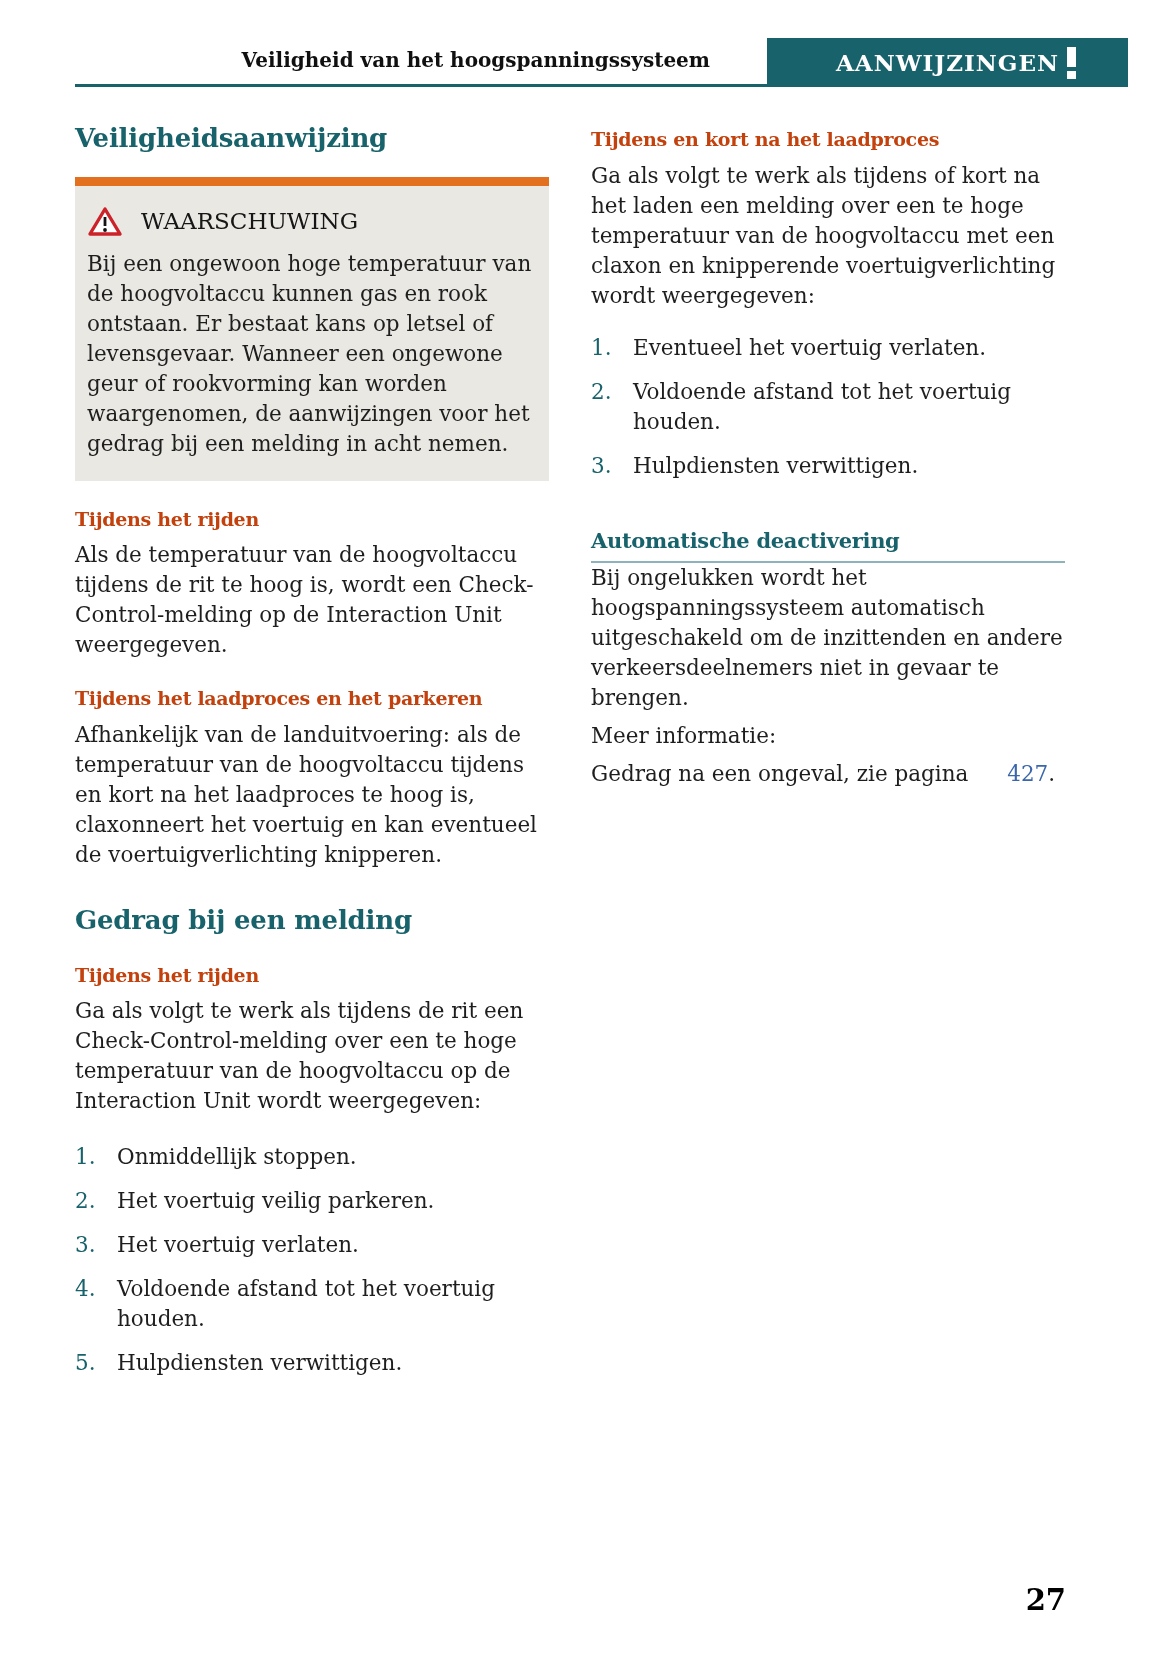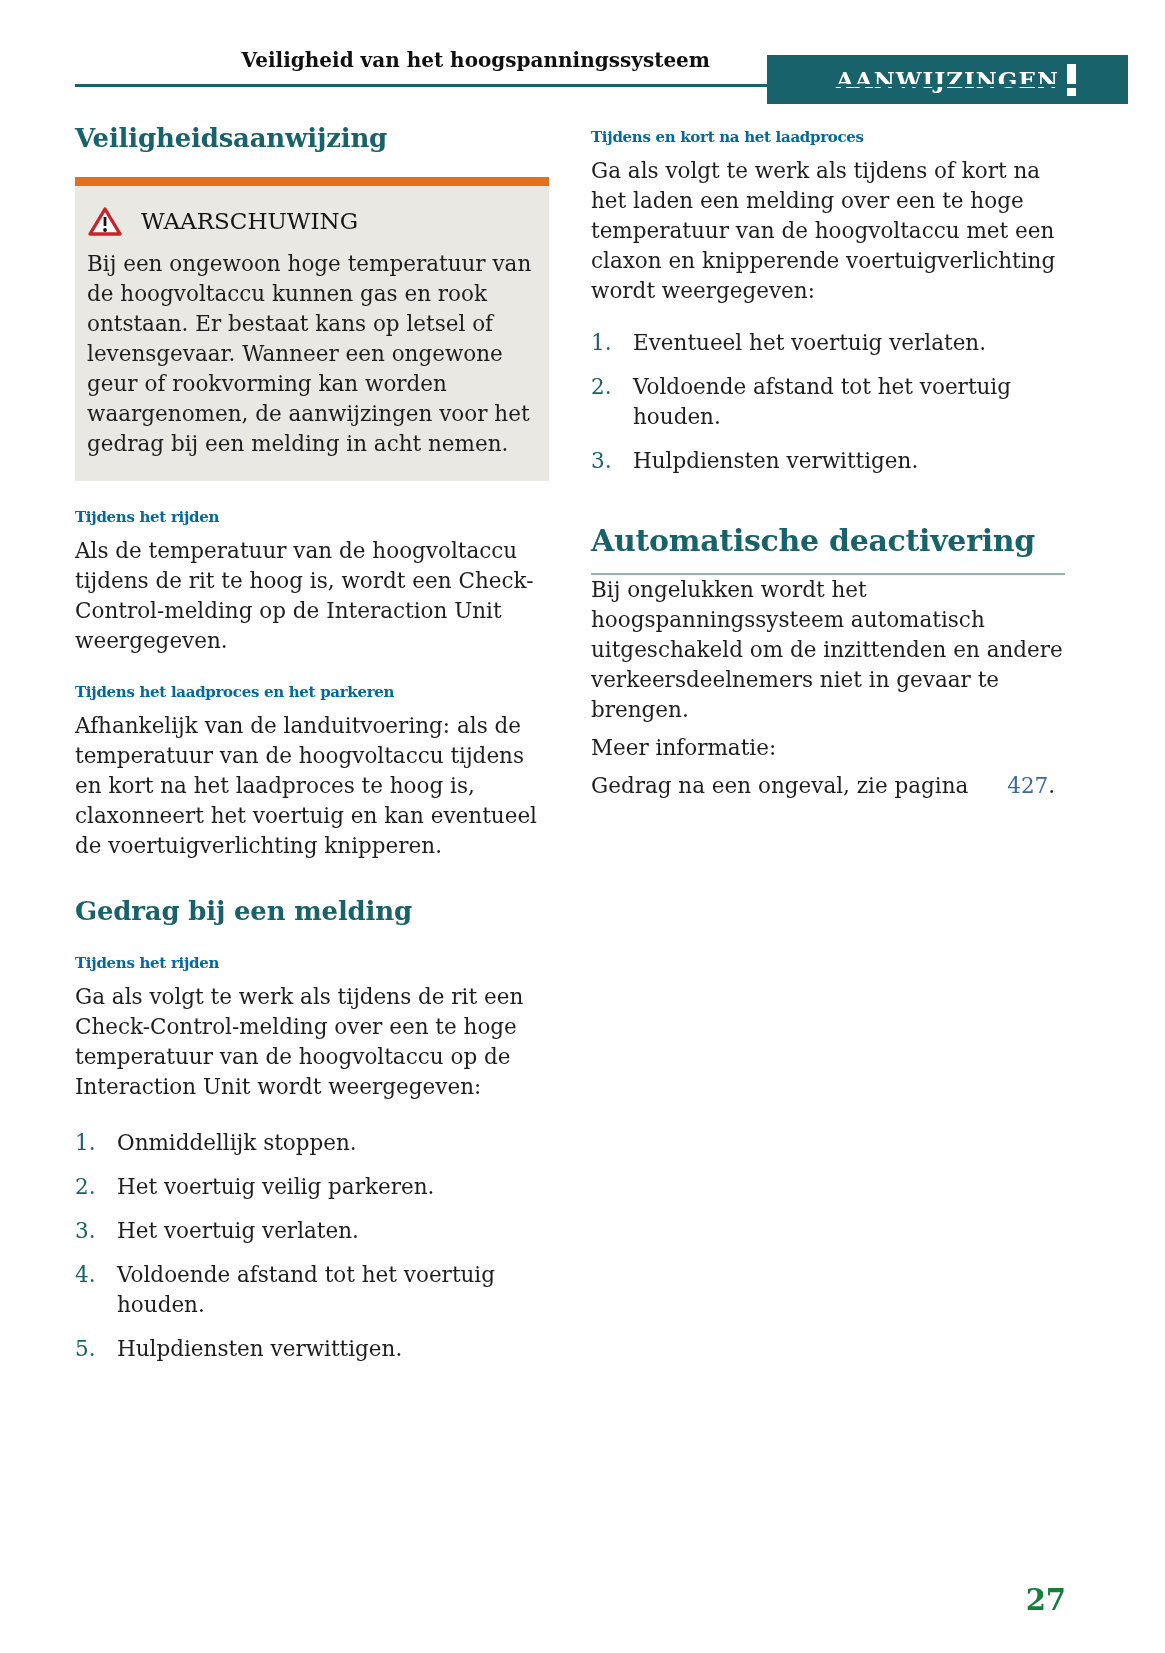--- a/index.html
+++ b/index.html
@@ -6,21 +6,21 @@
   body{
     width:1165px;height:1653px;position:relative;background:#ffffff;
     font-family:"DejaVu Serif", serif;color:#1e1e1e;overflow:hidden;
   }
   
   .header-title{
     position:absolute;top:48px;right:455px;
     font-size:20px;font-weight:bold;color:#101010;white-space:nowrap;
   }
   .header-tab{
-    position:absolute;top:55px;right:37px;width:361px;height:49px;
+    position:absolute;top:38px;right:37px;width:361px;height:49px;
     background:#17626b;display:flex;align-items:center;justify-content:center;
   }
   .header-tab-label{
     color:#ffffff;font-size:23px;font-weight:bold;letter-spacing:1px;
   }
   .tab-excl{
     position:absolute;right:52px;top:9px;width:9px;height:32px;
     display:flex;flex-direction:column;align-items:center;justify-content:space-between;
   }
   .tab-excl .bar{width:9px;height:20px;background:#ffffff;}
@@ -32,21 +32,21 @@
   .columns{
     position:absolute;top:112px;left:75px;width:990px;
     display:flex;gap:42px;
   }
   .col{width:474px;flex:none;}
   h2.section{
     color:#17626b;font-size:26px;font-weight:bold;line-height:1.25;
     margin:10px 0 0 0;letter-spacing:-0.2px;
   }
   h3.sub{
-    color:#0369a1;font-size:15px;font-weight:bold;line-height:1.2;
+    color:#c2410c;font-size:19px;font-weight:bold;line-height:1.2;
     margin:27px 0 10px 0;letter-spacing:-0.3px;white-space:nowrap;
   }
   p.body{
     font-size:21.5px;line-height:30px;margin:0 0 14px 0;
   }
   
   .warn-box{
     margin-top:22px;background:#e9e8e3;border-top:9px solid #e2701e;
     padding:18px 14px 22px 12px;
   }
@@ -58,31 +58,31 @@
   .warn-box p.body{margin:0;}
   
   ol.steps{list-style:none;margin:26px 0 0 0;padding:0;}
   ol.steps li{
     display:flex;font-size:21.5px;line-height:30px;margin-bottom:14px;
   }
   ol.steps .num{color:#17626b;width:42px;flex:none;}
   ol.steps .txt{flex:1;}
   
   h1.big{
-    color:#17626b;font-size:30px;font-weight:bold;line-height:1.15;
-    margin:48px 0 0 0;padding-bottom:14px;border-bottom:2px solid #8fb3bb;
+    color:#17626b;font-size:21px;font-weight:bold;line-height:1.15;
+    margin:48px 0 0 0;padding-bottom:8px;border-bottom:2px solid #8fb3bb;
     letter-spacing:-0.3px;
   }
   .after-big{margin-top:28px;}
   p.tight{margin:0 0 8px 0;}
   a.page-ref{color:#3b66ac;text-decoration:none;margin-left:32px;}
   
   .page-number{
     position:absolute;right:99px;bottom:36px;
-    font-size:29px;font-weight:bold;color:#15803d;
+    font-size:29px;font-weight:bold;color:#000000;
   }
 </style>
 </head>
 <body>
 
 <div class="header-title">Veiligheid van het hoogspanningssysteem</div>
 
 <div class="header-tab">
   <span class="header-tab-label">AANWIJZINGEN</span>
   <span class="tab-excl">

